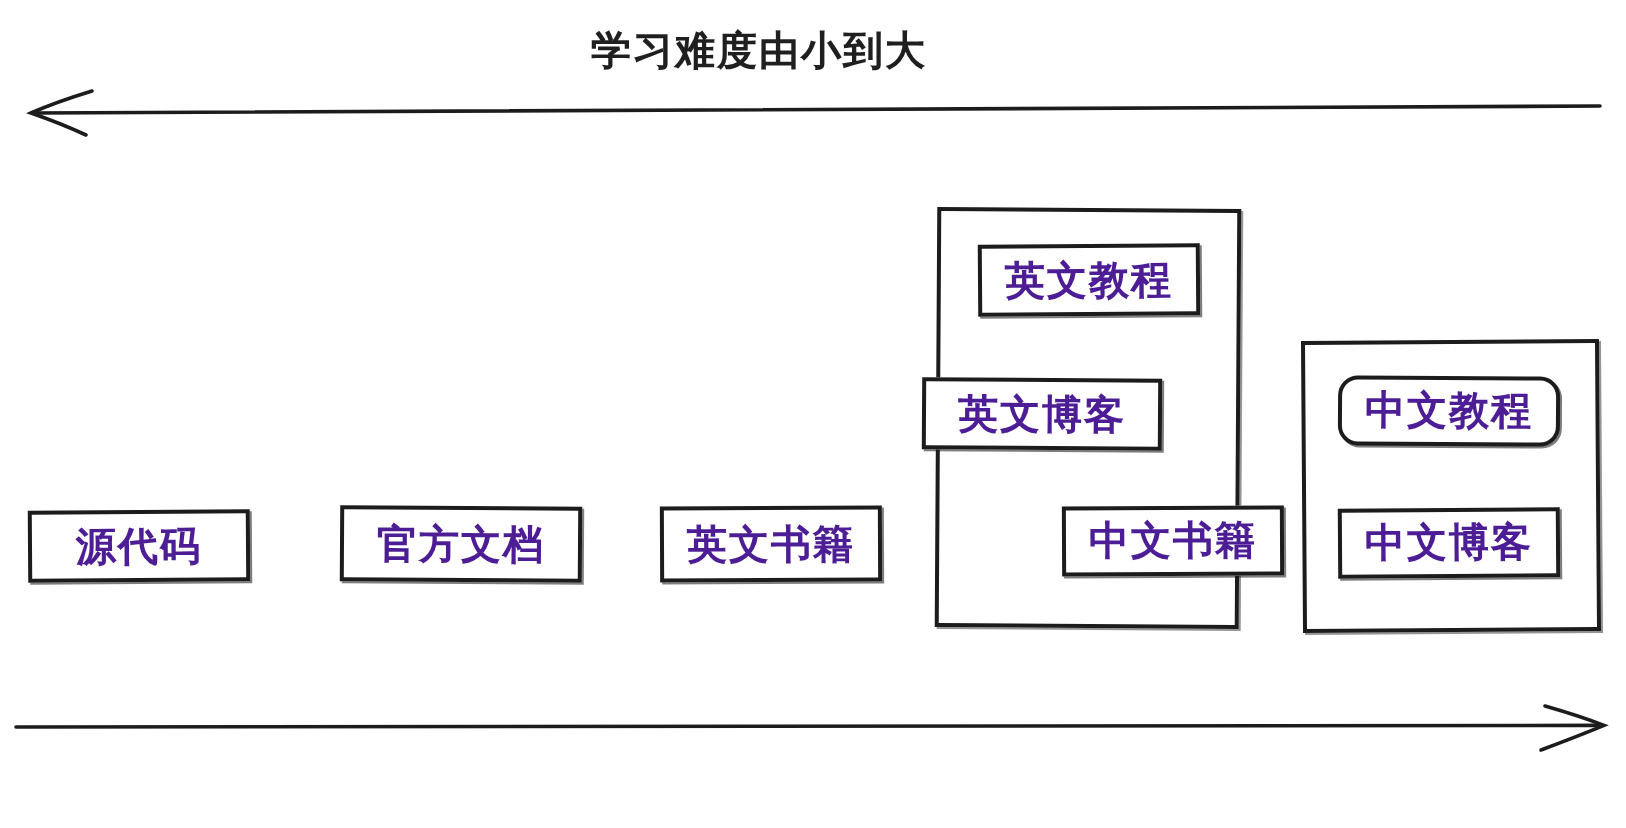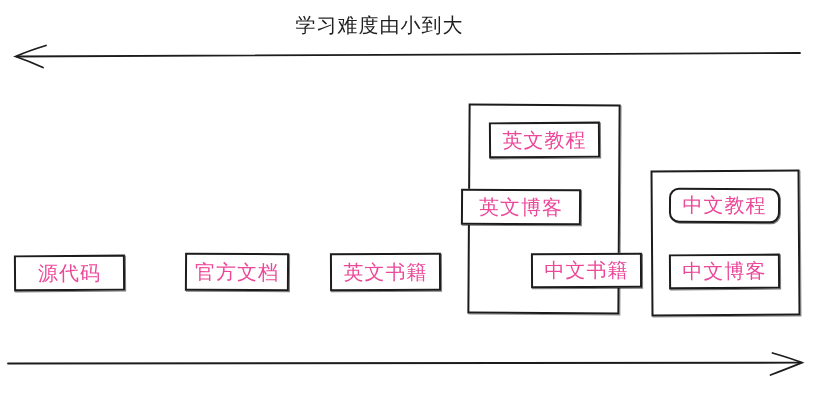--- a/index.html
+++ b/index.html
@@ -8,20 +8,21 @@
     background: #ffffff;
     font-family: "DejaVu Sans", "Liberation Sans", sans-serif;
   }
   .canvas {
     position: relative;
     width: 813px;
     height: 414px;
     background: #ffffff;
     overflow: hidden;
     color: #1c1c1c;
+    font-weight: bold;
   }
   .axis-label {
     position: absolute;
     font-size: 20px;
     color: #1f1f1f;
     text-align: center;
     letter-spacing: 1px;
     white-space: nowrap;
   }
   .arrow-svg {
@@ -31,40 +32,40 @@
   }
   .node {
     position: absolute;
     box-sizing: border-box;
     border: 2px solid #1c1c1c;
     background: #ffffff;
     display: flex;
     align-items: center;
     justify-content: center;
     font-size: 20px;
-    color: #ec4899;
+    color: #4c1d95;
     letter-spacing: 1px;
     white-space: nowrap;
     box-shadow: 1px 1px 0 rgba(20,20,20,0.55);
   }
   .group {
     position: absolute;
     box-sizing: border-box;
     border: 2px solid #1c1c1c;
     background: #ffffff;
     box-shadow: 1px 1px 0 rgba(20,20,20,0.45);
   }
   
   .tilt-a { transform: rotate(-0.4deg); }
   .tilt-b { transform: rotate(0.35deg); }
   .tilt-c { transform: rotate(-0.25deg); }
 
   
   #box-source-code   { left: 14px;  top: 255px; width: 111px; height: 36px; }
-  #box-official-docs { left: 170px; top: 253px; width: 104px; height: 38px; margin-left: 15px; }
+  #box-official-docs { left: 170px; top: 253px; width: 121px; height: 38px; }
   #box-english-books { left: 330px; top: 253px; width: 111px; height: 38px; }
 
   
   #group-1 { left: 468px; top: 104px; width: 152px; height: 210px; }
   #box-english-tutorials { left: 489px; top: 122px; width: 111px; height: 36px; }
   #box-english-blogs     { left: 461px; top: 189px; width: 120px; height: 36px; }
   #box-chinese-books     { left: 487px; top: 253px; width: 111px; height: 35px; margin-left: 44px; }
 
   
   #group-2 { left: 651px; top: 170px; width: 149px; height: 146px; }

